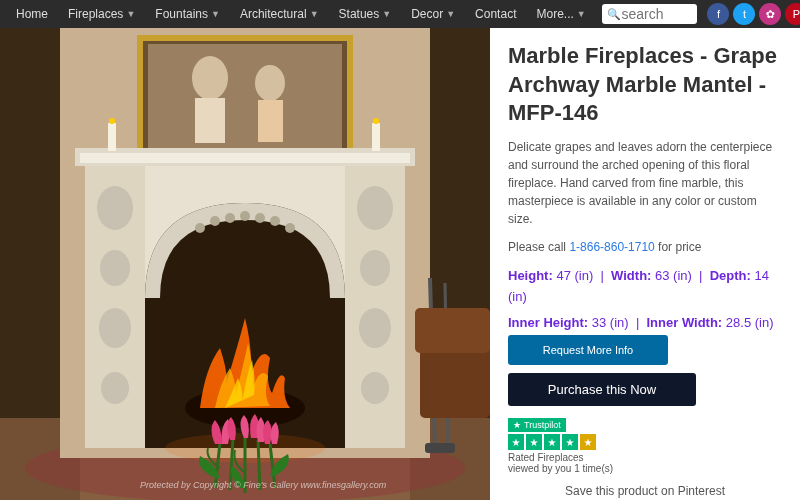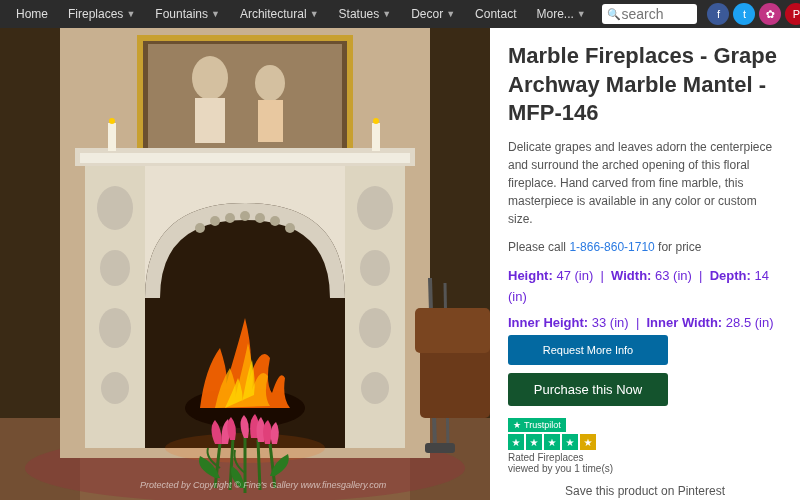--- a/index.html
+++ b/index.html
@@ -129,23 +129,23 @@
       color: #fff;
       border: none;
       border-radius: 3px;
       font-size: 11px;
       cursor: pointer;
       text-align: center;
       margin-bottom: 8px;
     }
     .btn-purchase {
       display: block;
-      width: 160px;
+      width: 188px;
       padding: 9px 14px;
-      background: #14532d;
+      background: #0f172a;
       color: #fff;
       border: none;
       border-radius: 3px;
       font-size: 13px;
       cursor: pointer;
       text-align: center;
       margin-bottom: 12px;
     }
     .trustpilot-area {
       display: flex;

